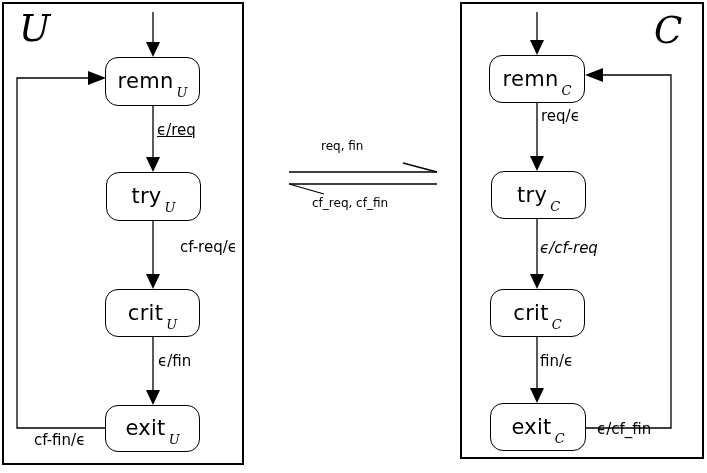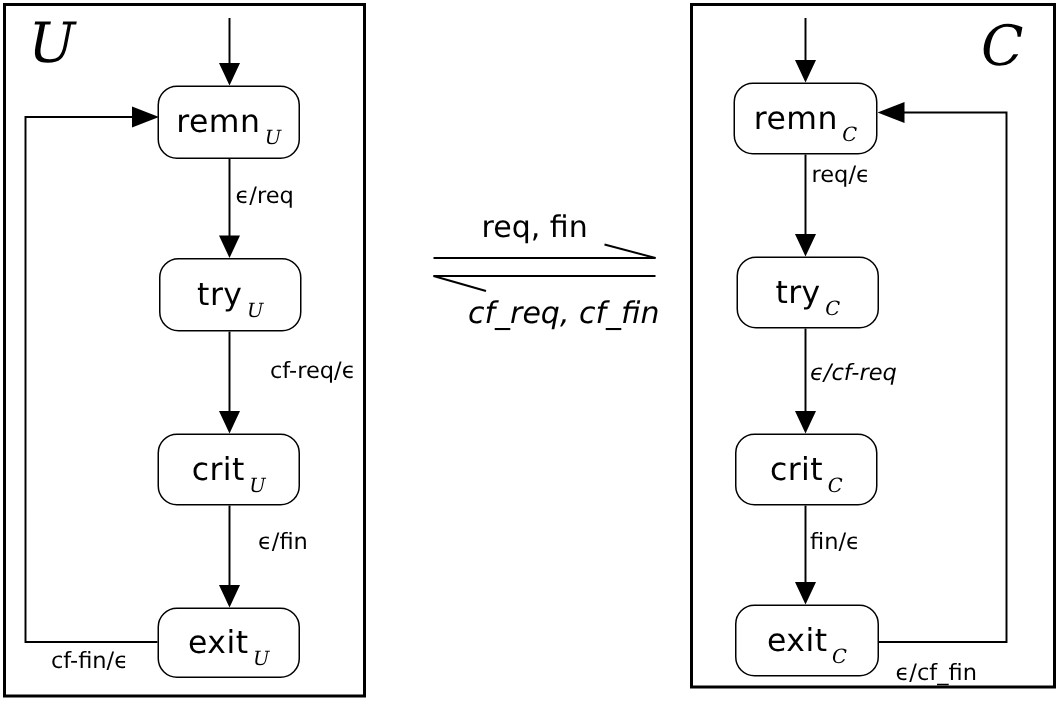--- a/index.html
+++ b/index.html
@@ -23,21 +23,21 @@
   }
   .state-name { font-size:21px; line-height:1; letter-spacing:0.3px; }
   .state-sub {
     font-family:"DejaVu Serif", serif; font-style:italic; font-size:13px;
     line-height:1; transform:translateY(11px); margin-left:3px;
   }
   .edge-label {
     position:absolute; font-size:15px; line-height:1.1; white-space:pre;
   }
   .channel-label {
-    position:absolute; font-size:20px; line-height:1.1; white-space:pre;
+    position:absolute; font-size:12px; line-height:1.1; white-space:pre;
   }
 </style>
 </head>
 <body>
 
 <div class="canvas">
 
   <svg class="lines" viewBox="0 0 707 473" xmlns="http://www.w3.org/2000/svg" fill="none" stroke="#000" stroke-width="1.3">
 
     <g>
@@ -133,26 +133,26 @@
   </div>
   <div class="state" style="left:490px; top:289px; width:95px; height:48px;">
     <span class="state-name">crit</span>
     <span class="state-sub">C</span>
   </div>
   <div class="state" style="left:490px; top:403px; width:96px; height:48px;">
     <span class="state-name">exit</span>
     <span class="state-sub">C</span>
   </div>
 
-  <div class="edge-label" style="left:157px; top:122px;">ϵ/req</div>
+  <div class="edge-label" style="left:157px; top:122px;text-decoration:underline;">ϵ/req</div>
   <div class="edge-label" style="left:162px; top:239px;margin-left:18px;">cf-req/ϵ</div>
-  <div class="edge-label" style="left:172px; top:353px;">ϵ/fin</div>
+  <div class="edge-label" style="left:158px; top:353px;">ϵ/fin</div>
   <div class="edge-label" style="left:34px; top:432px;">cf-fin/ϵ</div>
 
   <div class="channel-label" style="left:321px; top:140px;">req, fin</div>
-  <div class="channel-label" style="left:312px; top:197px;font-style:italic;">cf_req, cf_fin</div>
+  <div class="channel-label" style="left:312px; top:197px;">cf_req, cf_fin</div>
 
   <div class="edge-label" style="left:541px; top:108px;">req/ϵ</div>
   <div class="edge-label" style="left:540px; top:240px;font-style:italic;">ϵ/cf-req</div>
   <div class="edge-label" style="left:540px; top:353px;text-align:center;">fin/ϵ</div>
-  <div class="edge-label" style="left:597px; top:440px;">ϵ/cf_fin</div>
+  <div class="edge-label" style="left:597px; top:421px;">ϵ/cf_fin</div>
 
 </div>
 
 </body></html>

